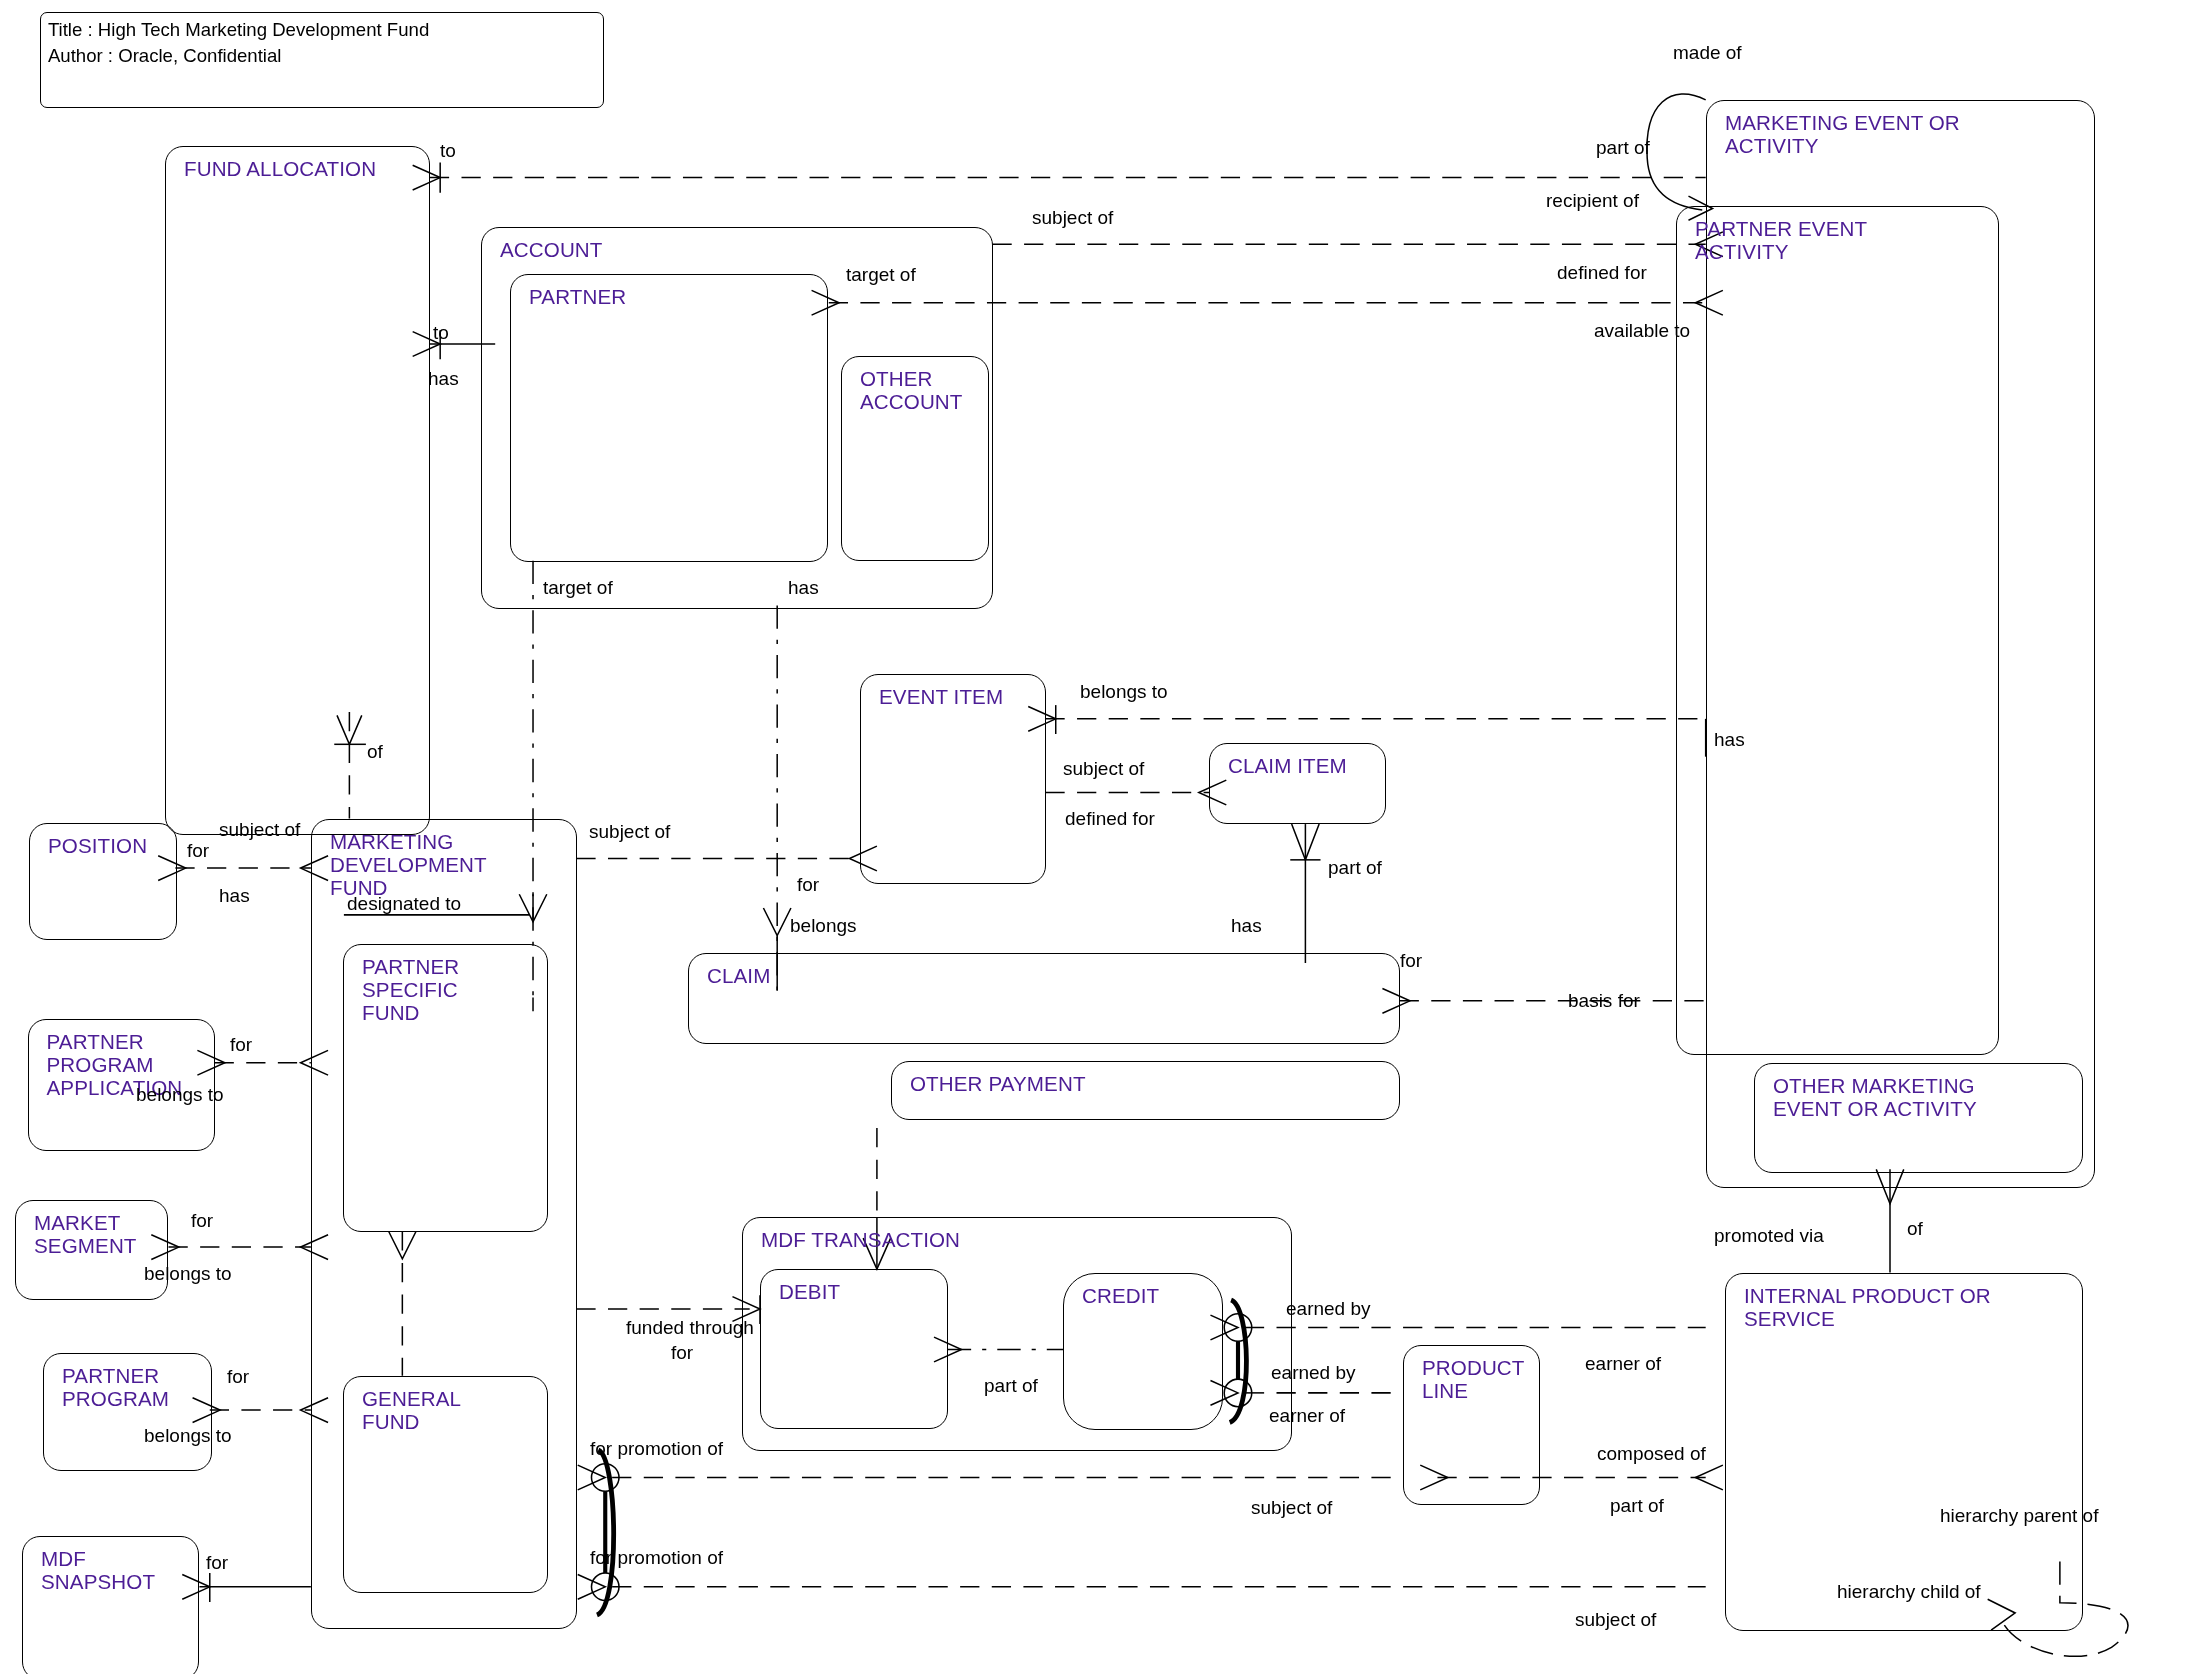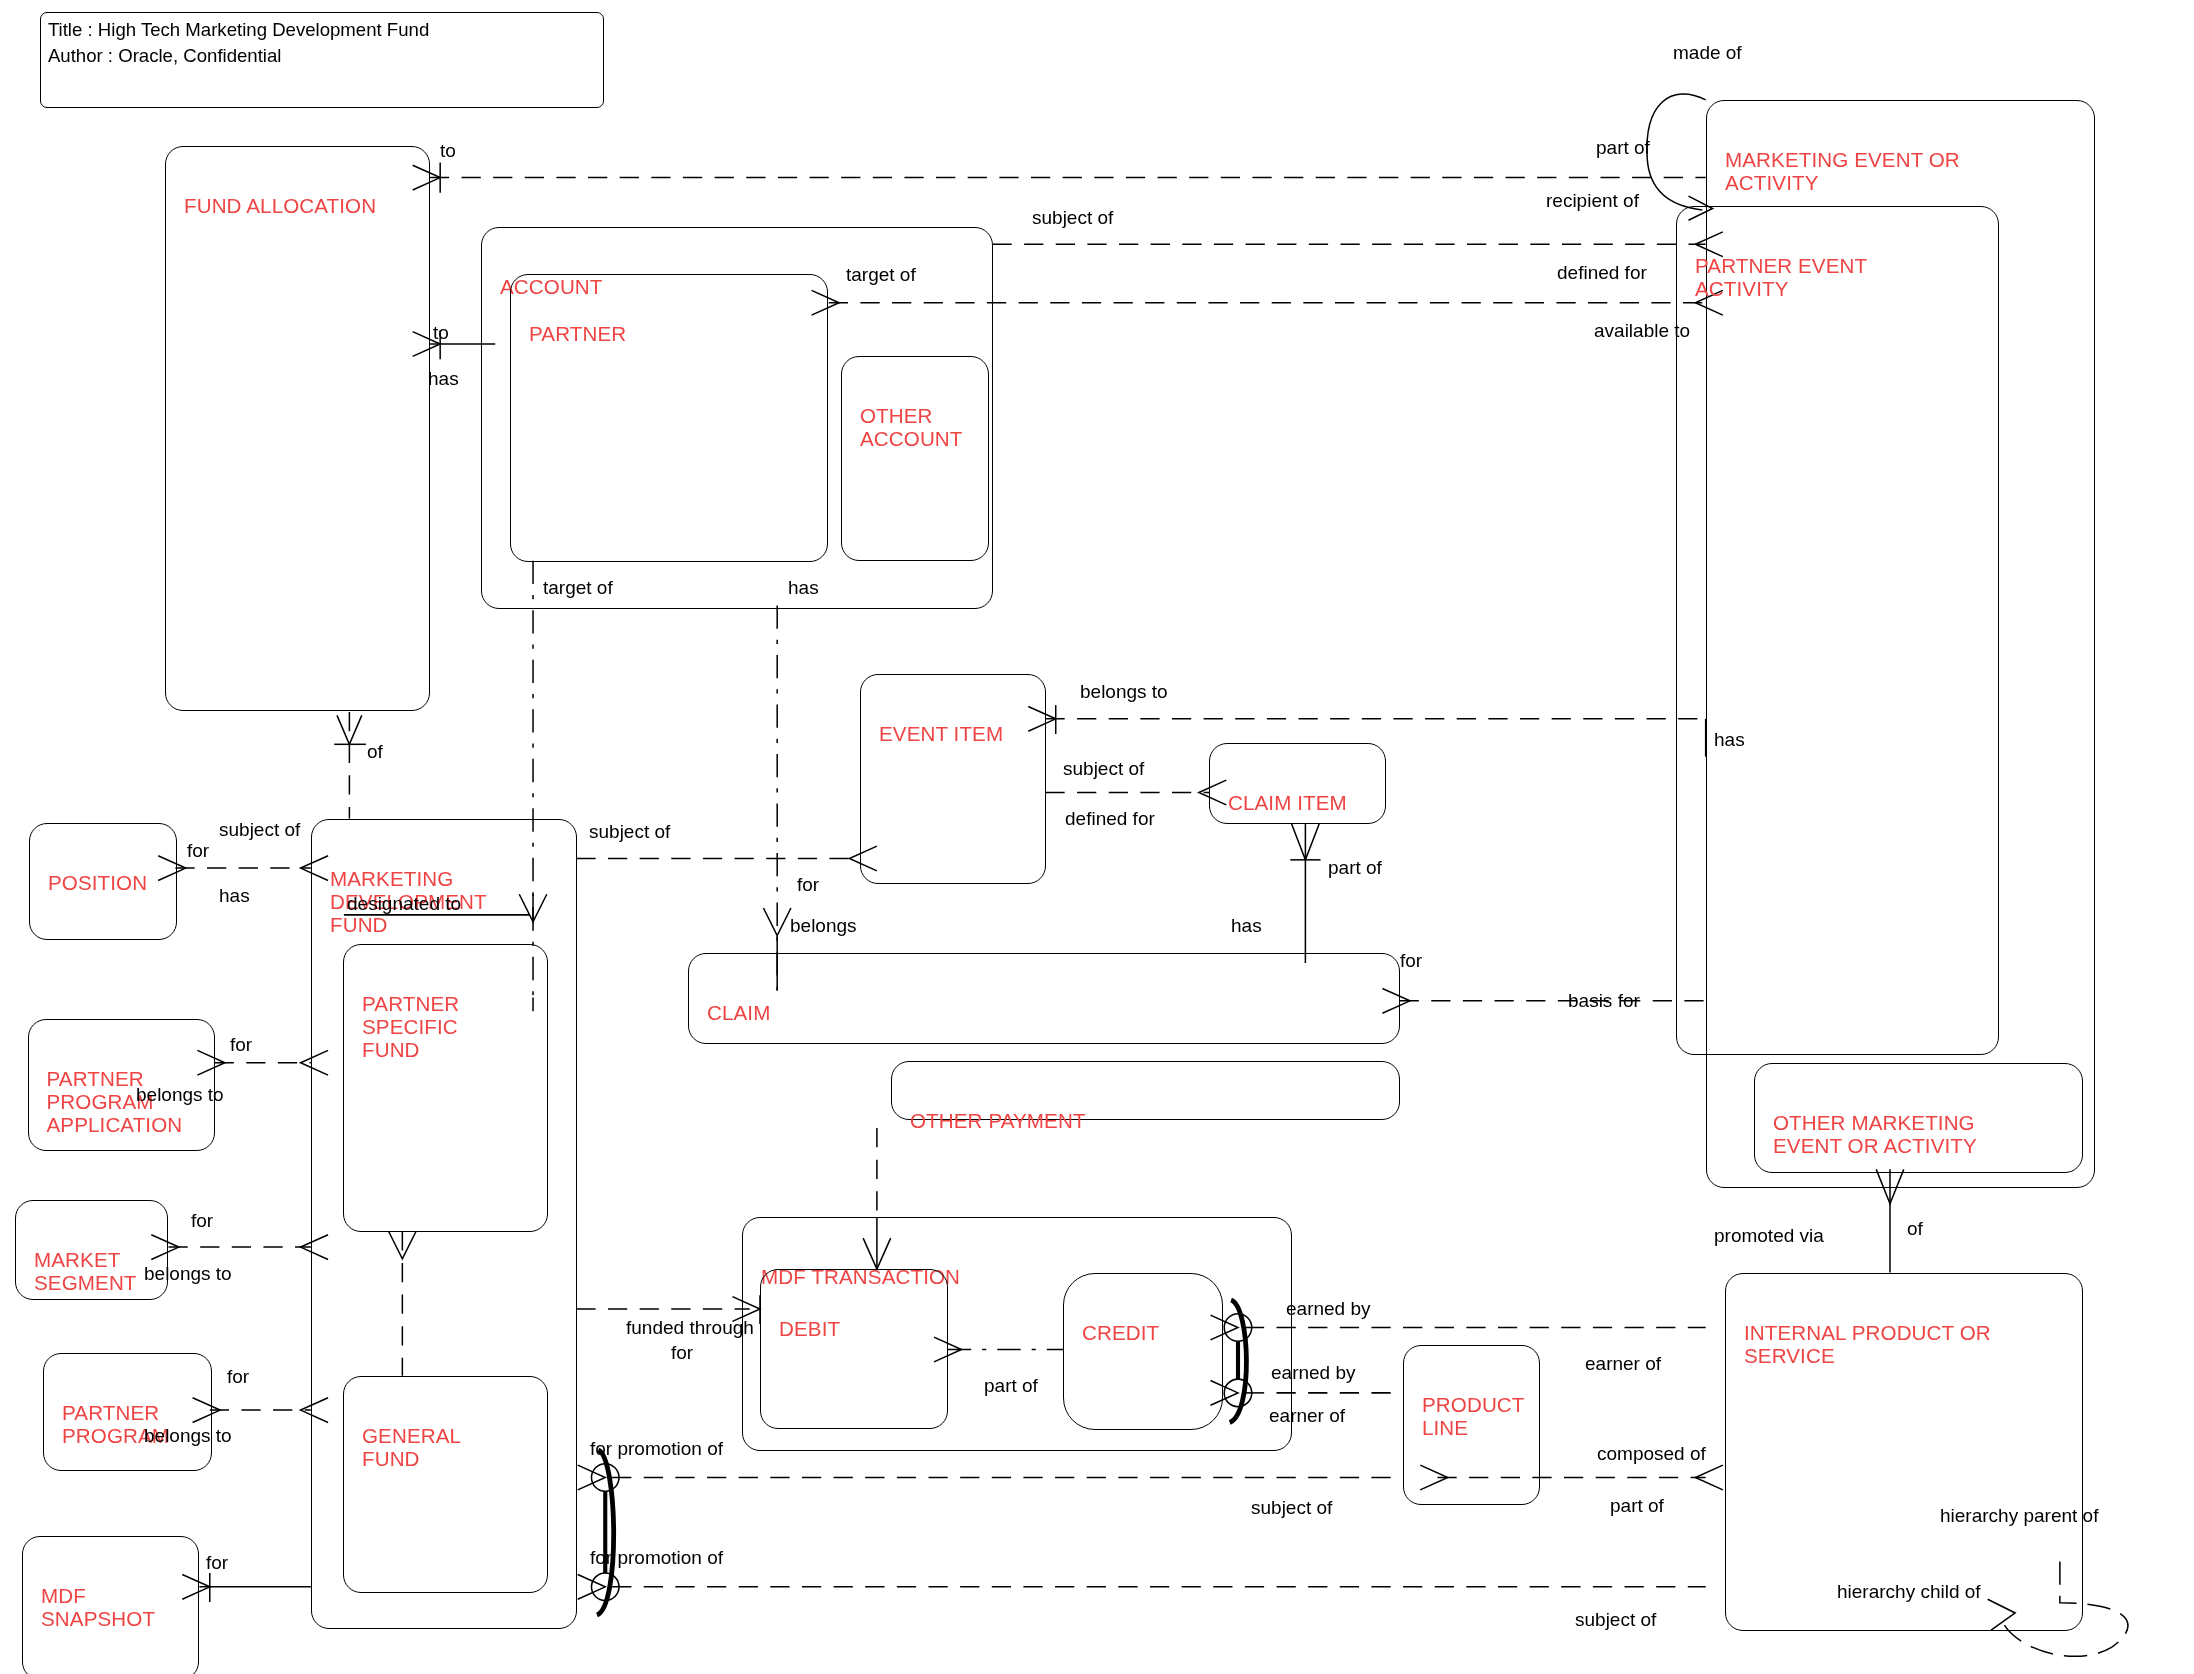--- a/index.html
+++ b/index.html
@@ -33,22 +33,21 @@
     background: transparent;
   }
   .ent > .ent-label {
     position: absolute;
     left: 18px;
     top: 9.6px;
     font-size: 20.6px;
     line-height: 23px;
     letter-spacing: 0.1px;
     white-space: pre-line;
-    color: #ef4444;
-    margin-top: 37px;
+    color: #4c1d95;
   }
   .titlebox {
     position: absolute;
     box-sizing: border-box;
     border: 1.4px solid #000;
     border-radius: 7px;
     background: transparent;
   }
   .titlebox .tline {
     position: absolute;
@@ -193,21 +192,21 @@
       <path d="M 2890 2325 L 2930 2345 L 2895 2370"></path>
 
     </g>
   </svg>
 
   <div class="titlebox" style="left:40px; top:12.4px; width:564px; height:96px;">
     <div class="tline" style="top:6.9px;">Title : High Tech Marketing Development Fund</div>
     <div class="tline" style="top:33px;">Author : Oracle, Confidential</div>
   </div>
 
-  <div class="ent" style="left:165px; top:146px; width:265px; height:565px;">
+  <div class="ent" style="left:165px; top:146px; width:265px; height:689px;">
     <div class="ent-label">FUND ALLOCATION</div>
   </div>
 
   <div class="ent" style="left:481px; top:227px; width:512px; height:382px;">
     <div class="ent-label">ACCOUNT</div>
   </div>
 
   <div class="ent" style="left:510px; top:274px; width:318px; height:288px;">
     <div class="ent-label">PARTNER</div>
   </div>

